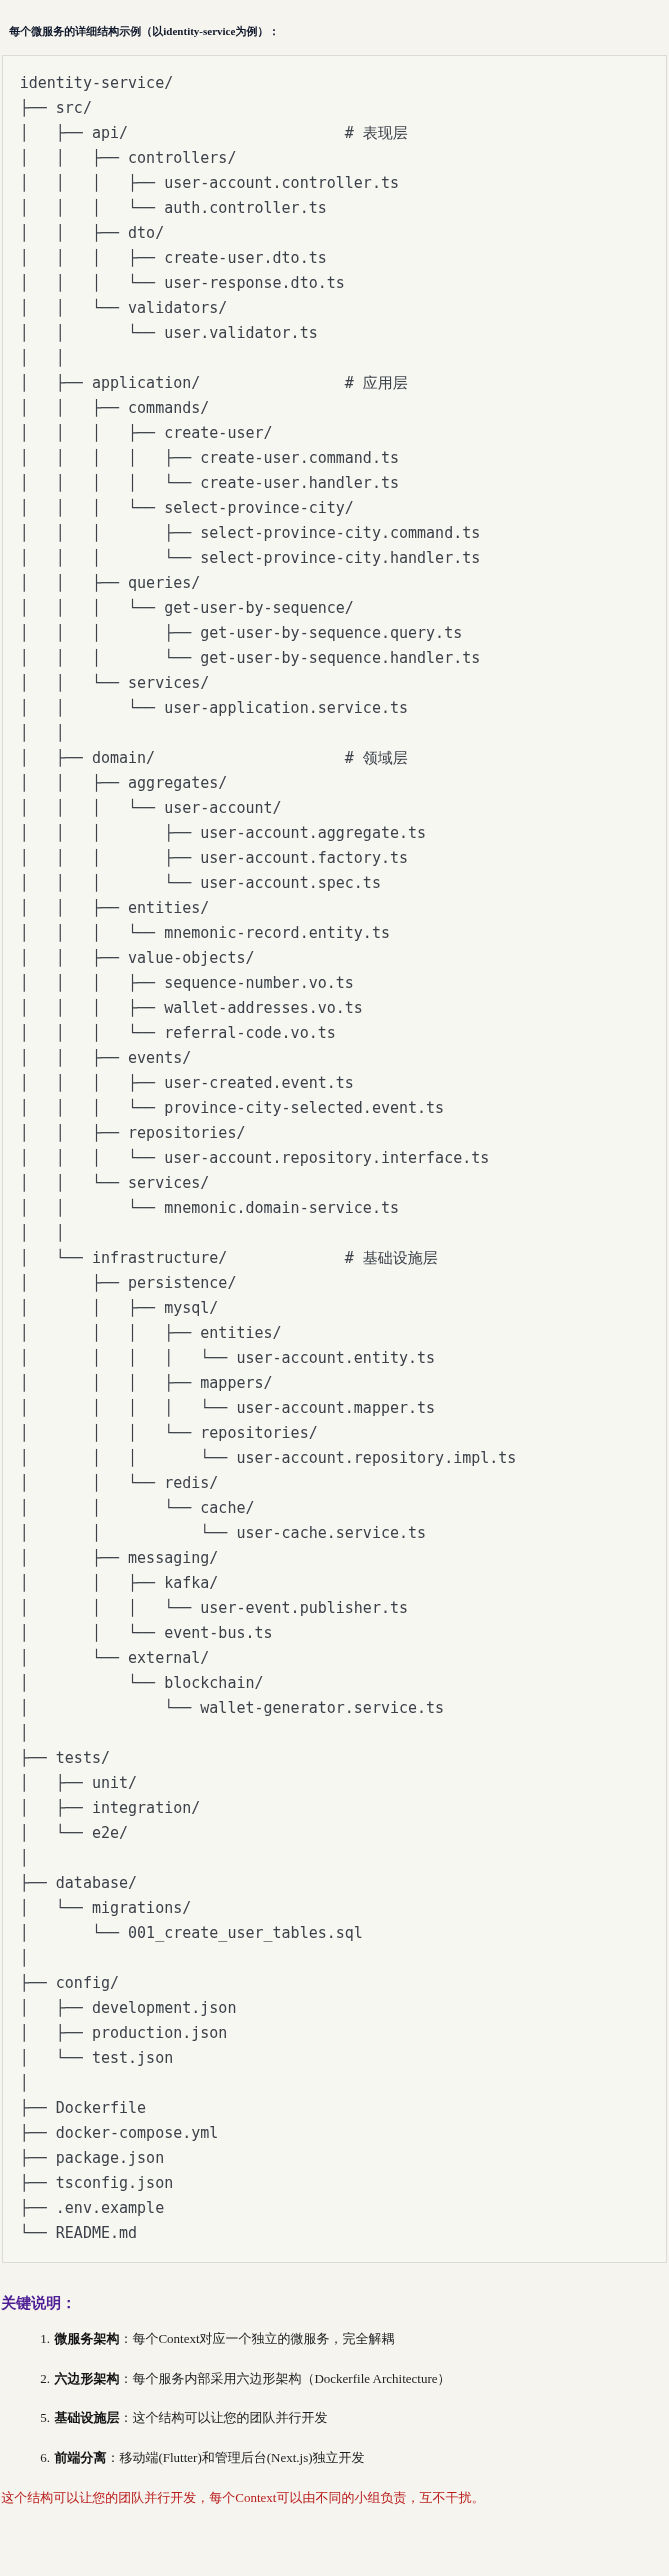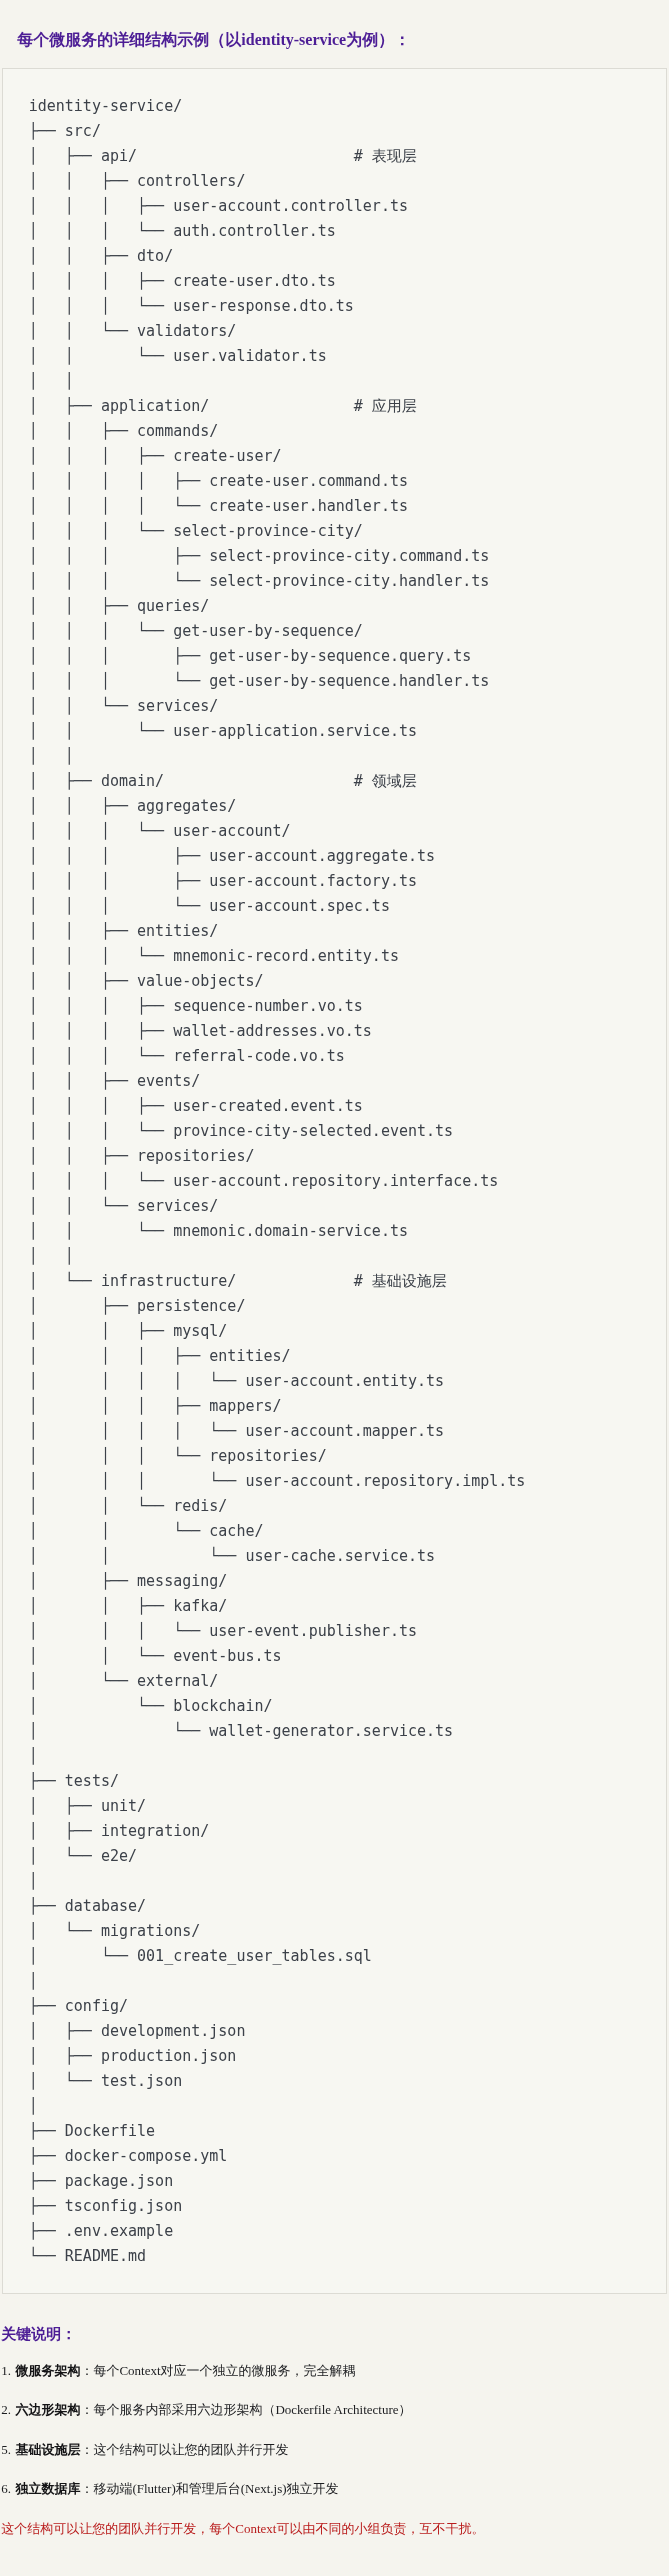--- a/index.html
+++ b/index.html
@@ -9,36 +9,36 @@
   body {
     width: 669px;
     min-height: 2576px;
     background: #f5f4ee;
     color: #202124;
     font-family: "Liberation Serif", serif;
     box-sizing: border-box;
     overflow-x: hidden;
   }
   .page-title {
-    margin: 16px;
+    margin: 8px;
     padding: 11.3px 0 0 1.3px;
-    font-size: 16px;
+    font-size: 11px;
     line-height: 25px;
     font-weight: bold;
-    color: #4c1d95;
+    color: #0f172a;
   }
   .code-block {
     margin: 10.6px 1.9px 0 1.9px;
     background: #f7f7f2;
     border: 0.6px solid #dcdbd4;
     padding: 7.5px 8.8px;
     box-sizing: border-box;
   }
   .code-block pre {
-    margin: 17px;
+    margin: 8px;
     font-family: "DejaVu Sans Mono", monospace;
     font-size: 15px;
     line-height: 25px;
     color: #3c4149;
     white-space: pre;
   }
   .notes-heading {
     margin: 30px 0 0 1.3px;
     font-size: 15px;
     line-height: 20px;
@@ -48,20 +48,21 @@
   .notes-list {
     margin: 16.3px 0 0 0;
     padding: 0;
   }
   .note-item {
     margin: 0 0 20.6px 1.3px;
     font-size: 13px;
     line-height: 19px;
     color: #1c1d20;
     list-style: none;
+    padding-left: 39px;
   }
   .note-item .num {
     margin-right: 4.4px;
   }
   .note-item .term {
     font-weight: bold;
     color: #141416;
   }
   .closing-paragraph {
     margin: 20px 0 0 1.3px;
@@ -171,18 +172,18 @@
   <div class="note-item">
     <span class="num">1.</span><span class="term">微服务架构</span><span class="colon">：</span><span class="desc">每个Context对应一个独立的微服务，完全解耦</span>
   </div>
   <div class="note-item">
     <span class="num">2.</span><span class="term">六边形架构</span><span class="colon">：</span><span class="desc">每个服务内部采用六边形架构（Dockerfile Architecture）</span>
   </div>
   <div class="note-item">
     <span class="num">5.</span><span class="term">基础设施层</span><span class="colon">：</span><span class="desc">这个结构可以让您的团队并行开发</span>
   </div>
   <div class="note-item">
-    <span class="num">6.</span><span class="term">独立数据库</span><span class="colon">：</span><span class="desc">移动端(Flutter)和管理后台(Next.js)独立开发</span>
+    <span class="num">6.</span><span class="term">前端分离</span><span class="colon">：</span><span class="desc">移动端(Flutter)和管理后台(Next.js)独立开发</span>
   </div>
 </div>
 
 <p class="closing-paragraph">这个结构可以让您的团队并行开发，每个Context可以由不同的小组负责，互不干扰。</p>
 
 
 </body></html>

